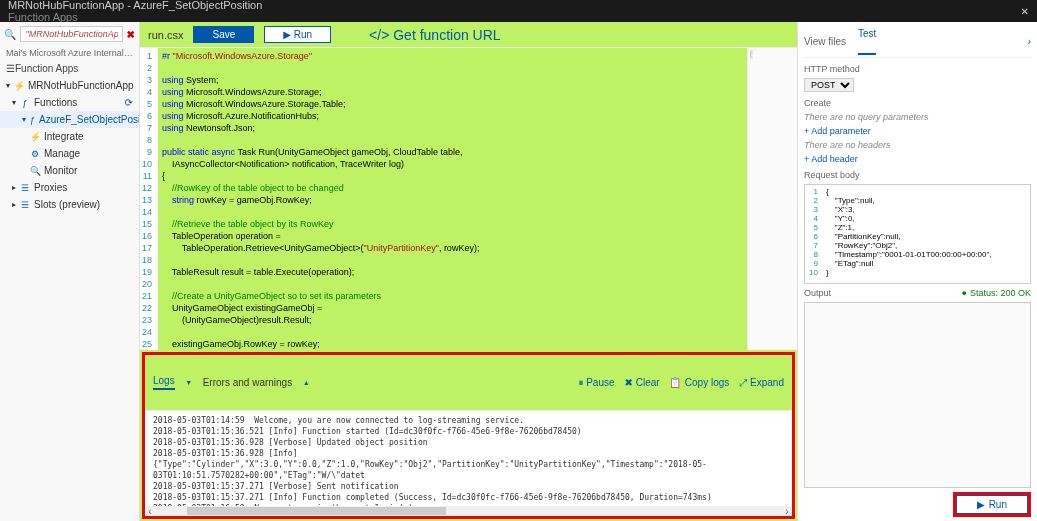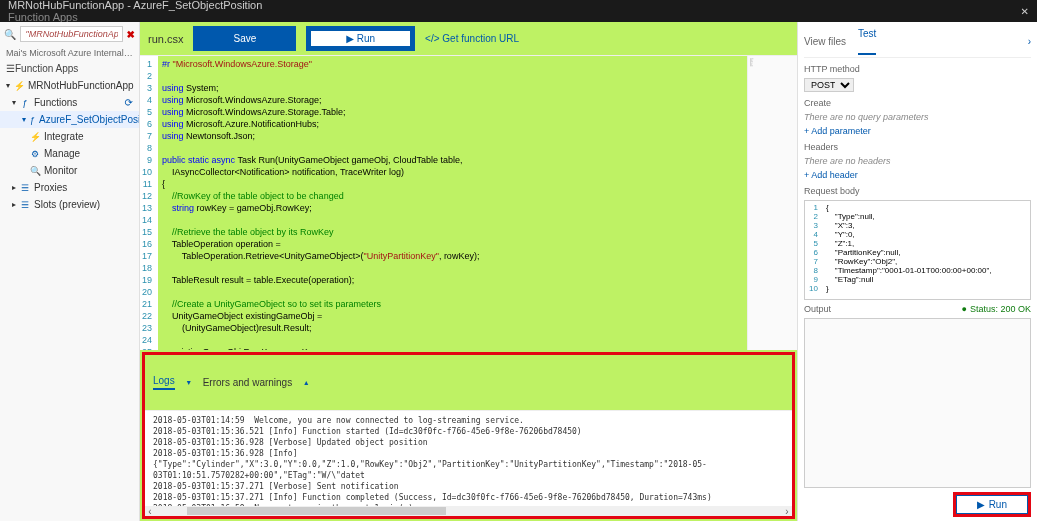--- a/index.html
+++ b/index.html
@@ -25,24 +25,24 @@
 .side-item.active { background: #e8f0fe; color: #0058ad; }
 .side-item .icon { width: 10px; text-align: center; font-size: 9px; }
 .side-section { display:flex; align-items:center; padding:3px 6px; color:#444; font-size:10px; }
 .azure-icon { color:#f2b200; }
 
 
 .center { flex: 1; display: flex; flex-direction: column; background: #bef264; position: relative; }
 
 .toolbar { display: flex; align-items: center; gap: 10px; padding: 4px 8px; border-bottom: 1px solid #eee; }
 .file-tab { font-size: 11px; color: #333; }
-.btn { border: 5px solid #14b8a6; padding: 2px 35px; font-size: 10px; cursor: pointer; background: #fff; }
+.btn { border: 1px solid #14b8a6; padding: 2px 18px; font-size: 10px; cursor: pointer; background: #fff; }
 .btn-save { background: #0058ad; color: #fff; border-color: #0058ad; }
 .btn-run { border-color: #0058ad; color: #0058ad; }
-.get-url { color: #0058ad; font-size: 10px; cursor: pointer; }
+.get-url { color: #0058ad; font-size: 14px; cursor: pointer; margin-left: 28px; }
 
 .editor-wrap { flex: 1; display: flex; overflow: hidden; }
 .editor { flex: 1; font-family: Consolas, monospace; font-size: 9px; line-height: 12px; overflow: auto; display: flex; }
 .gutter { background: #fff; color: #2b91af; text-align: right; padding: 2px 6px 2px 2px; user-select: none; }
 .code { padding: 2px 4px; white-space: pre; }
 .minimap { width: 50px; background: #fafafa; border-left: 1px solid #eee; font-size: 1px; line-height: 1px; color: #bbb; overflow: hidden; padding: 2px; }
 
 .tok-key { color: #0000ff; }
 .tok-str { color: #a31515; }
 .tok-com { color: #008000; }
@@ -196,20 +196,26 @@
       </div>
       <div class="minimap">▮▮▮▮▮▮<br>▮▮▮<br>▮▮▮▮<br>▮▮▮▮▮<br>▮▮<br>▮▮▮▮<br>▮▮▮<br>▮▮▮▮▮</div>
     </div>
 
     <div class="logs-panel">
       <div class="logs-header">
         <span class="logs-tab active">Logs</span>
         <span class="chev-icon" style="color:#0058ad">▾</span>
         <span class="logs-tab">Errors and warnings</span>
         <span class="chev-icon" style="color:#0058ad">▴</span>
+        <div class="logs-actions">
+          <span>⏸ <span>Pause</span></span>
+          <span>✖ <span>Clear</span></span>
+          <span>📋 <span>Copy logs</span></span>
+          <span>⤢ <span>Expand</span></span>
+        </div>
       </div>
       <div class="logs-body" id="logs-body">2018-05-03T01:14:59  Welcome, you are now connected to log-streaming service.
 2018-05-03T01:15:36.521 [Info] Function started (Id=dc30f0fc-f766-45e6-9f8e-76206bd78450)
 2018-05-03T01:15:36.928 [Verbose] Updated object position
 2018-05-03T01:15:36.928 [Info] {"Type":"Cylinder","X":3.0,"Y":0.0,"Z":1.0,"RowKey":"Obj2","PartitionKey":"UnityPartitionKey","Timestamp":"2018-05-03T01:10:51.7570282+00:00","ETag":"W/\"datet
 2018-05-03T01:15:37.271 [Verbose] Sent notification
 2018-05-03T01:15:37.271 [Info] Function completed (Success, Id=dc30f0fc-f766-45e6-9f8e-76206bd78450, Duration=743ms)
 2018-05-03T01:16:59  No new trace in the past 1 min(s).
 2018-05-03T01:17:59  No new trace in the past 2 min(s).</div>
       <div class="logs-scroll">
@@ -224,21 +230,20 @@
     <div class="rtabs">
       <span class="rtab">View files</span>
       <span class="rtab active">Test</span>
       <span class="chev">›</span>
     </div>
     <div class="rlabel">HTTP method</div>
     <select class="rselect"><option>POST</option></select>
     <div class="rlabel">Create</div>
     <div class="ritalic">There are no query parameters</div>
     <div class="radd">+ Add parameter</div>
-    <div class="rlabel">Headers</div>
     <div class="ritalic">There are no headers</div>
     <div class="radd">+ Add header</div>
     <div class="rlabel">Request body</div>
     <div class="body-editor">
       <div class="body-gutter" id="body-gutter">1<br>2<br>3<br>4<br>5<br>6<br>7<br>8<br>9<br>10<br></div>
       <div class="body-code" id="body-code">{
     "Type":null,
     "X":3,
     "Y":0,
     "Z":1,

